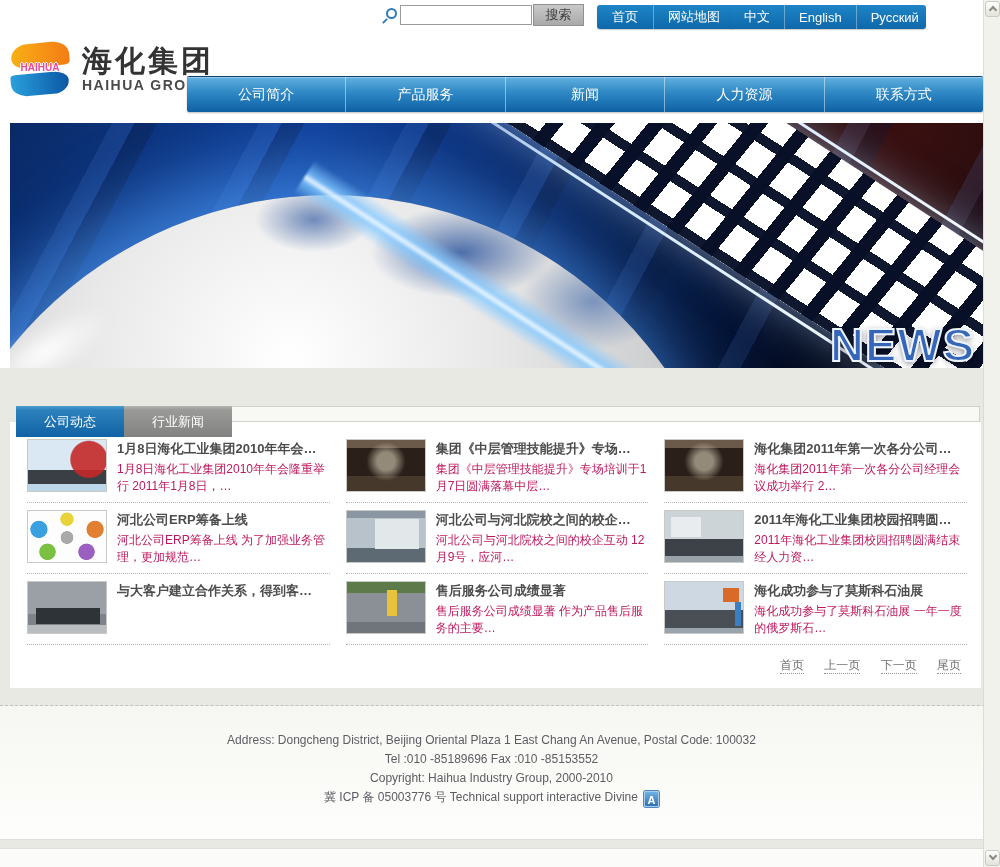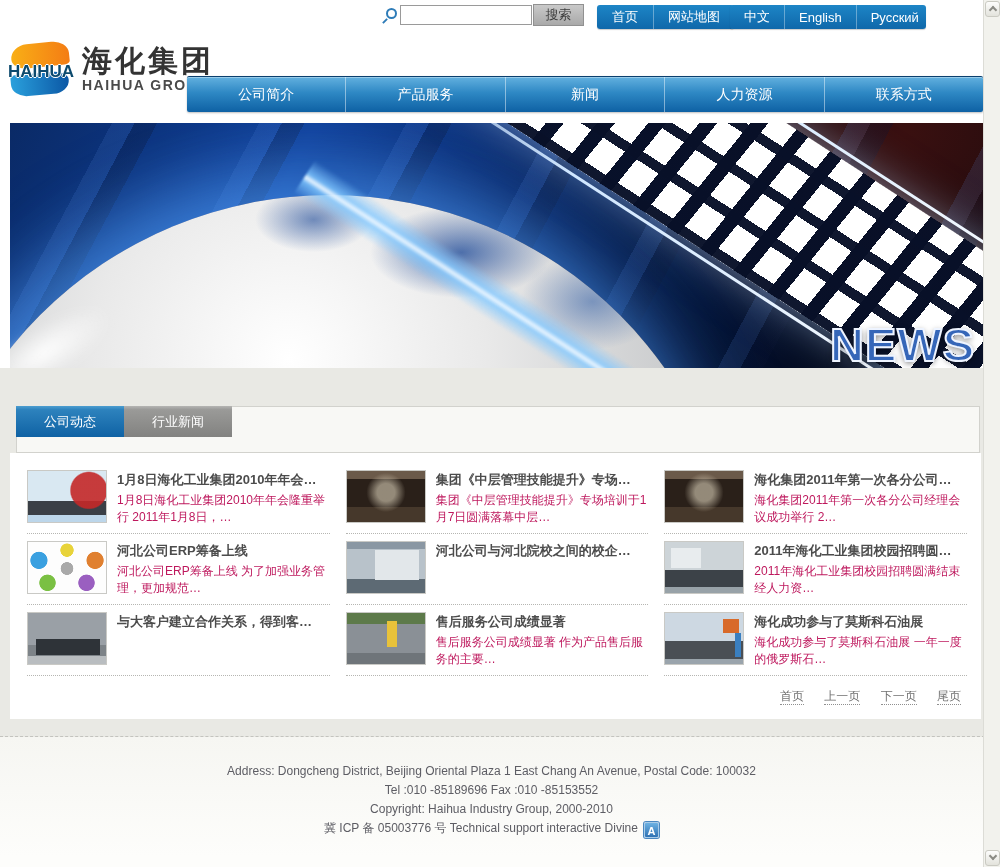--- a/index.html
+++ b/index.html
@@ -21,21 +21,21 @@
   .pill.quick { left:597px; width:137px; }
   .pill.lang  { left:730px; width:196px; }
 
   .header { position:relative; height:93px; }
   .logo { position:absolute; left:8px; top:10px; display:flex; align-items:center; gap:10px; cursor:pointer; }
   .lbadge { position:relative; width:64px; height:58px; }
   .lbadge .arc-top { position:absolute; left:3px; top:3px; width:58px; height:24px;
      background:linear-gradient(95deg,#f9b016,#f47c14); border-radius:29px 29px 10px 26px / 24px 22px 6px 18px; transform:rotate(-6deg); }
   .lbadge .arc-bot { position:absolute; left:3px; top:33px; width:58px; height:22px;
      background:linear-gradient(90deg,#2aa0dc,#0b57a5); border-radius:8px 26px 28px 28px / 6px 16px 22px 22px; transform:rotate(-5deg); }
-  .lbadge .btxt { position:absolute; left:0; top:22px; width:64px; text-align:center; font-weight:bold; font-size:17px; color:#0c4a6e;
+  .lbadge .btxt { position:absolute; left:0; top:22px; width:64px; text-align:center; font-weight:bold; font-size:10px; color:#ec4899;
      text-shadow:-1px 0 #fff,1px 0 #fff,0 -1px #fff,0 1px #fff; }
   .lname .cn { font-size:30px; font-weight:bold; color:#333; letter-spacing:3px; line-height:32px; }
   .lname .en { font-size:14px; font-weight:bold; color:#4a4a4a; letter-spacing:1.5px; }
 
   .nav { position:absolute; left:187px; top:46px; width:796px; height:36px; display:flex; border-radius:2px;
          background:linear-gradient(#62b0df 0%,#2e88c4 45%,#0e61a4 100%);
          border-top:1px solid #0b3f6e; box-shadow:inset 0 1px 0 rgba(255,255,255,.35),0 1px 2px rgba(0,0,0,.25); }
   .nav-item { flex:1; display:flex; align-items:center; justify-content:center; color:#fff; font-size:14px; cursor:pointer;
               border-left:1px solid rgba(255,255,255,.45); }
   .nav-item:first-child { border-left:none; }
@@ -63,21 +63,21 @@
     box-shadow:0 0 45px rgba(190,220,255,.55); }
   .lightband::before, .lightband::after { content:""; position:absolute; left:-30px; right:-30px; height:3px;
     background:linear-gradient(90deg, transparent, #cfe6ff 40%, #ffffff); }
   .lightband::before { top:-9px; } .lightband::after { bottom:-9px; }
   .bluestreak { position:absolute; right:90px; bottom:-28px; width:640px; height:90px; transform:rotate(33deg); filter:blur(1px);
     background:linear-gradient(0deg, transparent 28%, rgba(130,200,255,.8) 45%, #eaf6ff 50%, rgba(130,200,255,.8) 55%, transparent 72%); }
   .news-caption { position:absolute; right:8px; bottom:-4px; font-size:47px; font-weight:bold; letter-spacing:1px;
     color:#3566b8; -webkit-text-stroke:2px #eef4ff; text-shadow:0 2px 6px rgba(0,0,0,.55); }
 
   
-  .tabstrip { margin:38px 3px 0 16px; height:47px; background:#f8f8f5; border:1px solid #d2d2cd; display:flex; }
+  .tabstrip { margin:38px 3px 0 16px; height:16px; background:#f8f8f5; border:1px solid #d2d2cd; display:flex; }
   .tab { width:108px; height:31px; margin:-1px 0 -1px -1px; display:flex; align-items:center; justify-content:center;
          color:#fff; font-size:13px; cursor:pointer; }
   .tab + .tab { margin-left:0; }
   .tab.active   { background:linear-gradient(#4d9ed0 0%,#2d82bd 12%,#0f62a4 100%); }
   .tab.inactive { background:linear-gradient(#b5b5b3 0%,#9a9a98 12%,#828280 100%); }
 
   
   .panel { margin:0 2px 4px 10px; background:#fff; padding:17px 14px 4px 17px; }
   .news-grid { display:grid; grid-template-columns:1fr 1fr 1fr; column-gap:16px; }
   .news-item { display:flex; gap:10px; padding-bottom:7px; margin-bottom:7px; border-bottom:1px dotted #b6b6b2; cursor:pointer; }
@@ -215,20 +215,21 @@
         <div class="thumb th2"></div>
         <div class="nt">
             <div class="t">河北公司ERP筹备上线</div>
         <div class="e">河北公司ERP筹备上线 为了加强业务管理，更加规范…</div>
           </div>
       </div>
       <div class="news-item">
         <div class="thumb th3"></div>
         <div class="nt">
             <div class="t">河北公司与河北院校之间的校企…</div>
+        <div class="e">河北公司与河北院校之间的校企互动 12月9号，应河…</div>
           </div>
       </div>
       <div class="news-item">
         <div class="thumb th4"></div>
         <div class="nt">
             <div class="t">2011年海化工业集团校园招聘圆…</div>
         <div class="e">2011年海化工业集团校园招聘圆满结束 经人力资…</div>
           </div>
       </div>
       <div class="news-item">

